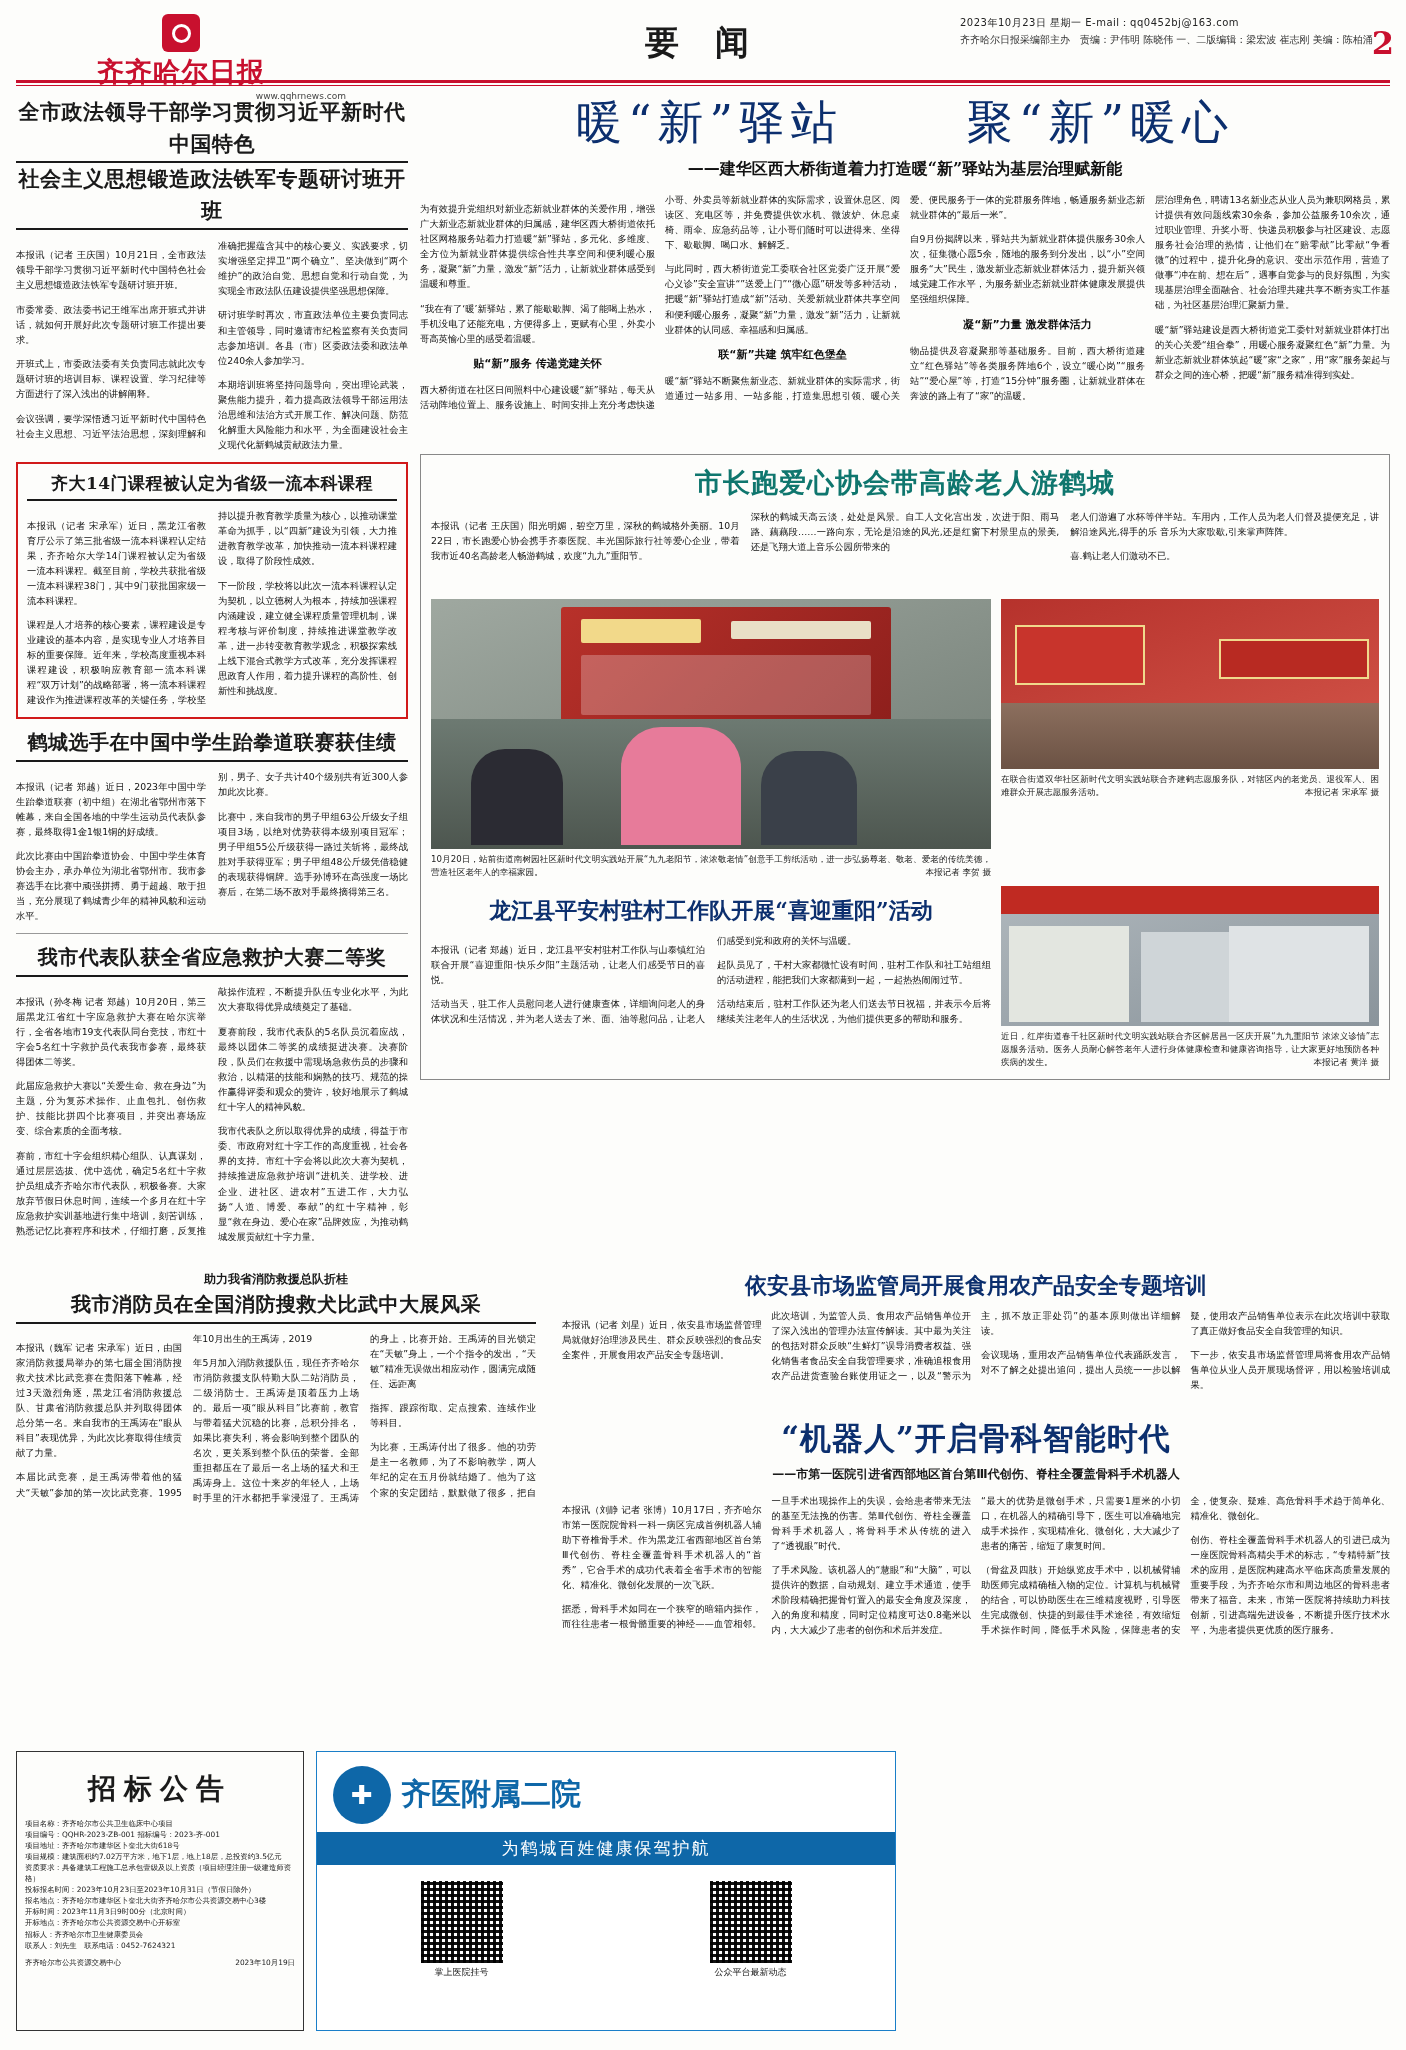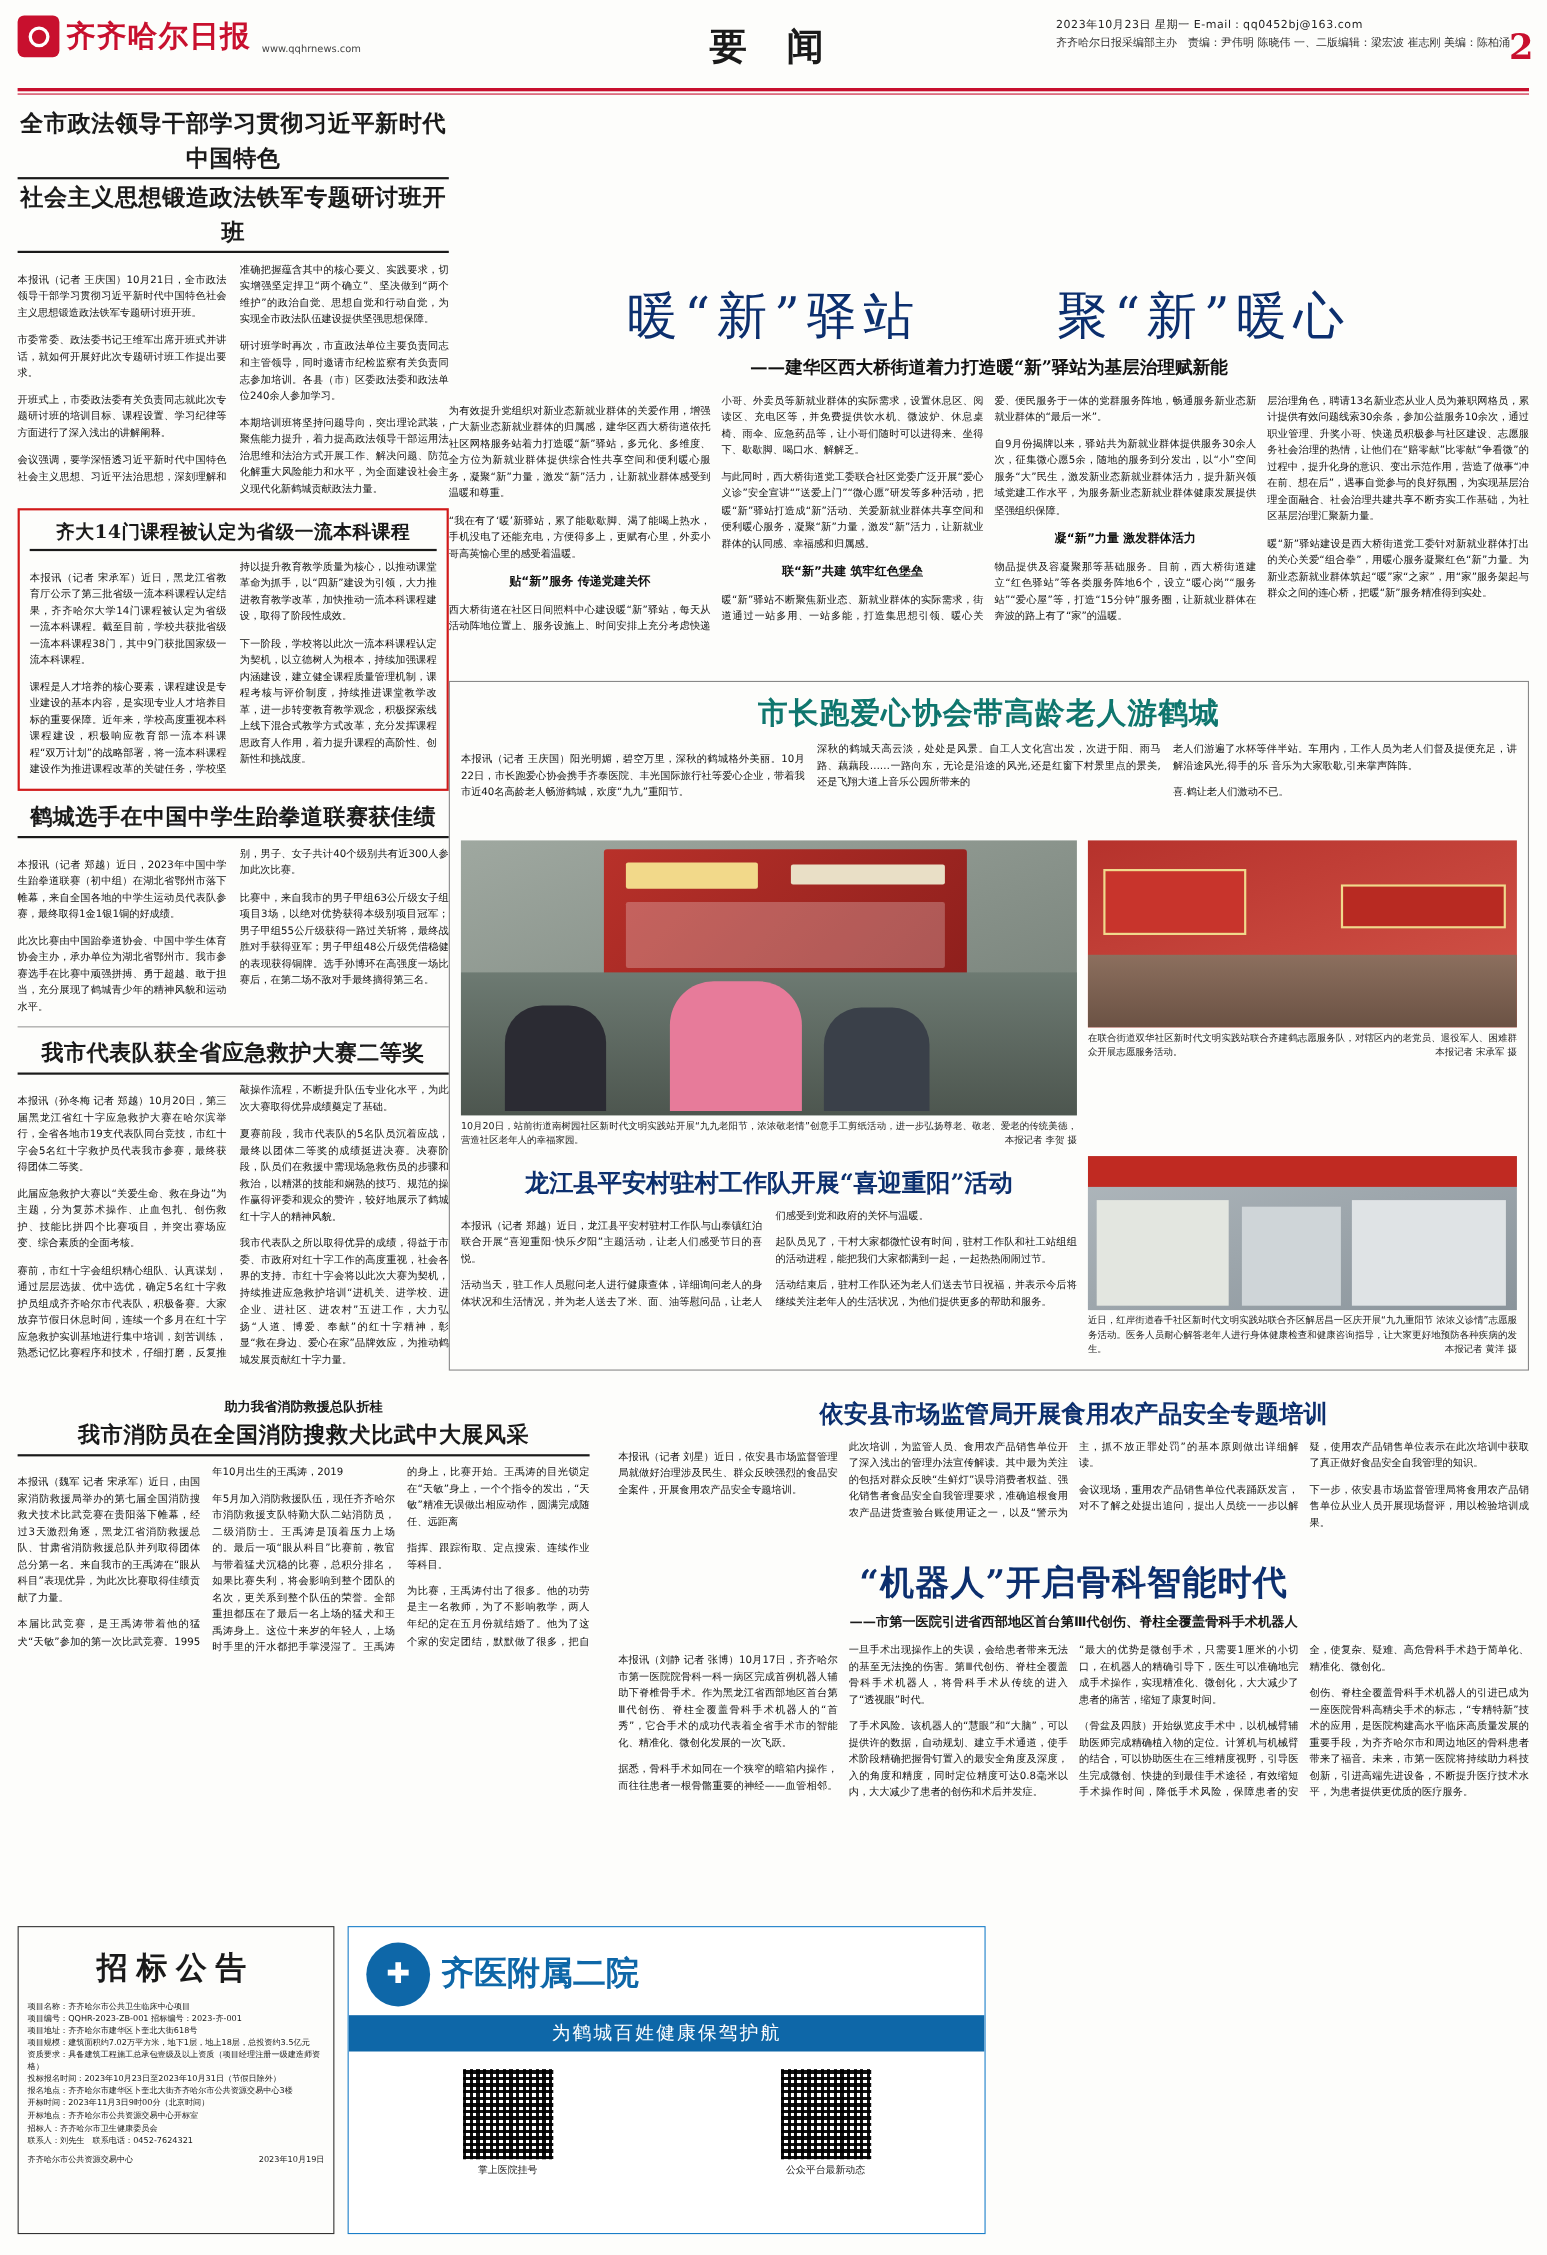--- a/index.html
+++ b/index.html
@@ -9,21 +9,21 @@
     background:#fdfdfb;
     font-family:"DejaVu Sans","Liberation Sans",sans-serif;
     color:#1a1a1a;
     position:relative;
     overflow:hidden;
   }
   .page { width:1406px; height:2050px; position:relative; padding:14px 16px; }
 
   
   .masthead { display:flex; align-items:flex-start; height:64px; position:relative; }
-  .logo-wrap { display:flex; align-items:center; gap:6px; width:330px; }
+  .logo-wrap { display:flex; align-items:center; gap:6px; width:330px;flex-direction:column; }
   .logo-box {
     width:38px;height:38px;border-radius:6px;background:#c8102e;
     display:flex;align-items:center;justify-content:center;flex:none;
   }
   .logo-box .ring { width:19px;height:19px;border:3px solid #fff;border-radius:50%; }
   .logo-text { font-family:"DejaVu Serif","Liberation Serif",serif; font-weight:bold; color:#c8102e; font-size:27px; letter-spacing:1px; line-height:1; }
   .logo-url { font-size:9px; color:#444; margin-left:4px; align-self:flex-end; padding-bottom:2px; }
   .head-title {
     position:absolute; left:0; right:0; top:6px; text-align:center;
     font-family:"DejaVu Serif","Liberation Serif",serif;
@@ -34,21 +34,21 @@
   .head-right .line2 { color:#333; }
   .pagenum {
     position:absolute; right:-4px; top:2px;
     font-family:"DejaVu Serif","Liberation Serif",serif;
     font-size:32px; font-weight:bold; color:#c8102e;
   }
   .rule-thick { border-top:3px solid #c8102e; margin-top:2px; }
   .rule-thin { border-top:1px solid #c8102e; margin-top:2px; }
 
   
-  .body-grid { display:flex; margin-top:10px;align-items:flex-end; }
+  .body-grid { display:flex; gap:12px; margin-top:10px; }
   .col-left { width:392px; flex:none; }
   .col-right { flex:1; }
 
   
   .lead-title {
     font-size:21px; line-height:1.5; font-weight:bold; text-align:center;
     font-family:"DejaVu Serif","Liberation Serif",serif; letter-spacing:.5px;
   }
   .lead-title .u { border-bottom:2px solid #1a1a1a; padding-bottom:2px; display:inline-block; }
   .art-title {

